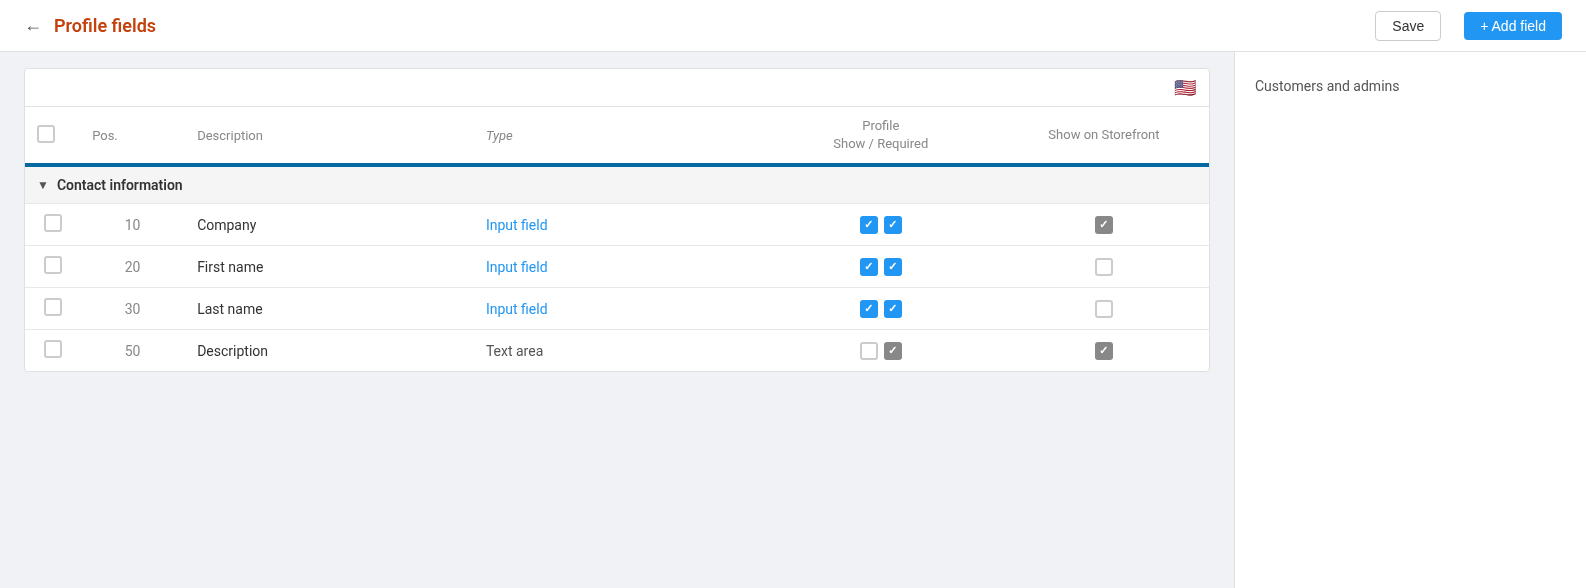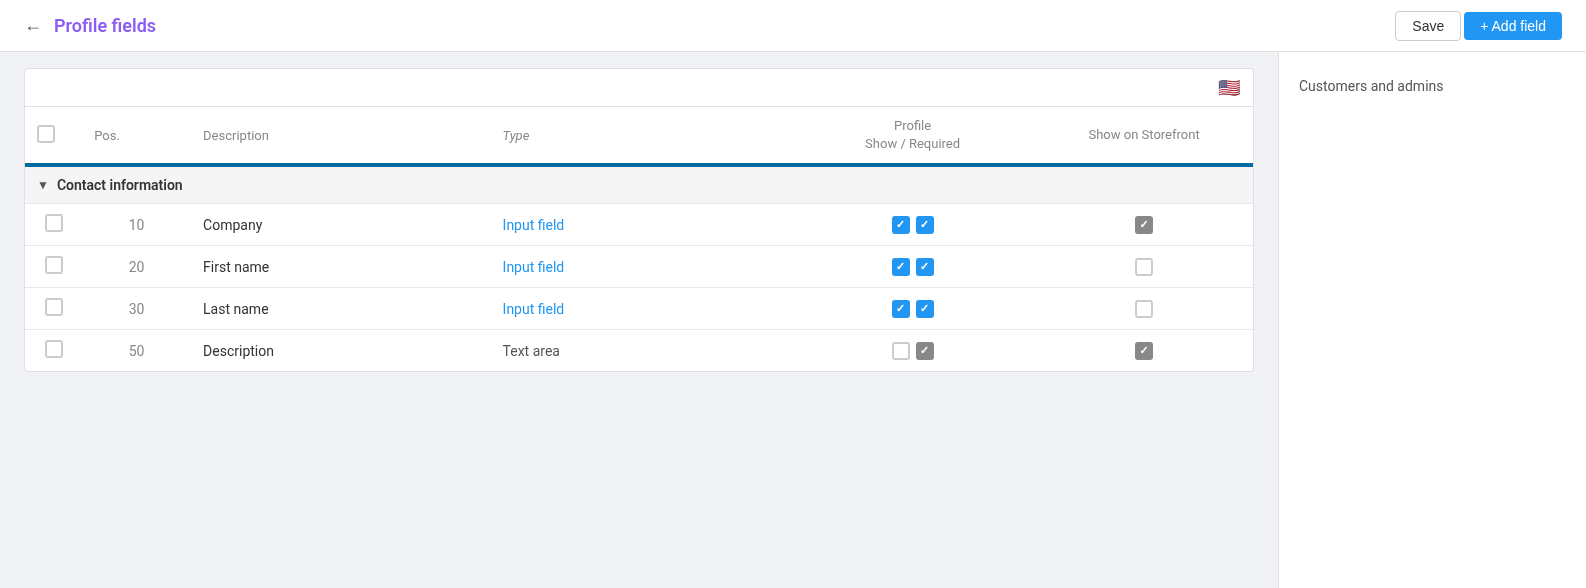--- a/index.html
+++ b/index.html
@@ -35,26 +35,26 @@
       border: none;
       cursor: pointer;
       color: #555;
       font-size: 18px;
       display: flex;
       align-items: center;
     }
     .header-title {
       font-size: 18px;
       font-weight: 600;
-      color: #8b5cf6;
+      color: #c2410c;
     }
     .header-right {
       display: flex;
       align-items: center;
-      gap: 3px;
+      gap: 23px;
     }
     .btn-save {
       background: #fff;
       border: 1px solid #ccc;
       padding: 6px 16px;
       border-radius: 4px;
       cursor: pointer;
       font-size: 14px;
       color: #333;
     }
@@ -74,21 +74,21 @@
       display: flex;
       flex: 1;
       overflow: hidden;
     }
     .main-content {
       flex: 1;
       overflow-y: auto;
       padding: 16px 24px;
     }
     .sidebar {
-      width: 308px;
+      width: 352px;
       background: #fff;
       border-left: 1px solid #e0e0e0;
       padding: 16px 0;
       flex-shrink: 0;
     }
     .sidebar-item {
       padding: 10px 20px;
       cursor: pointer;
       color: #555;
       font-size: 14px;

